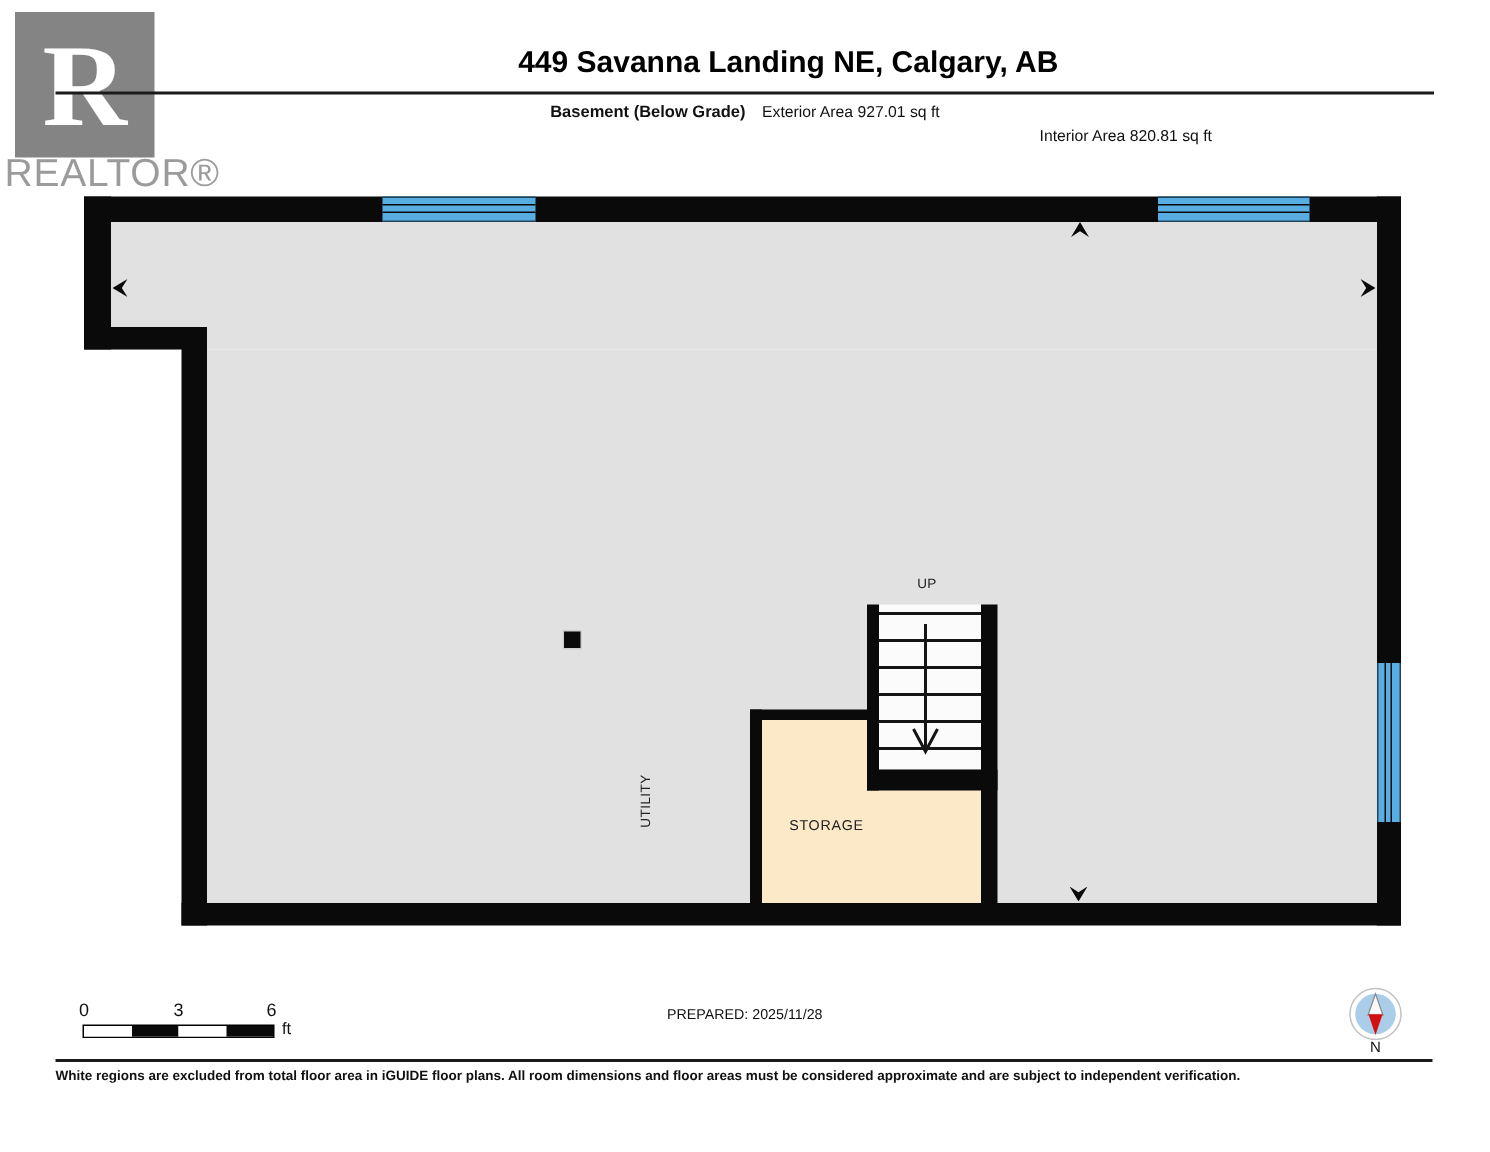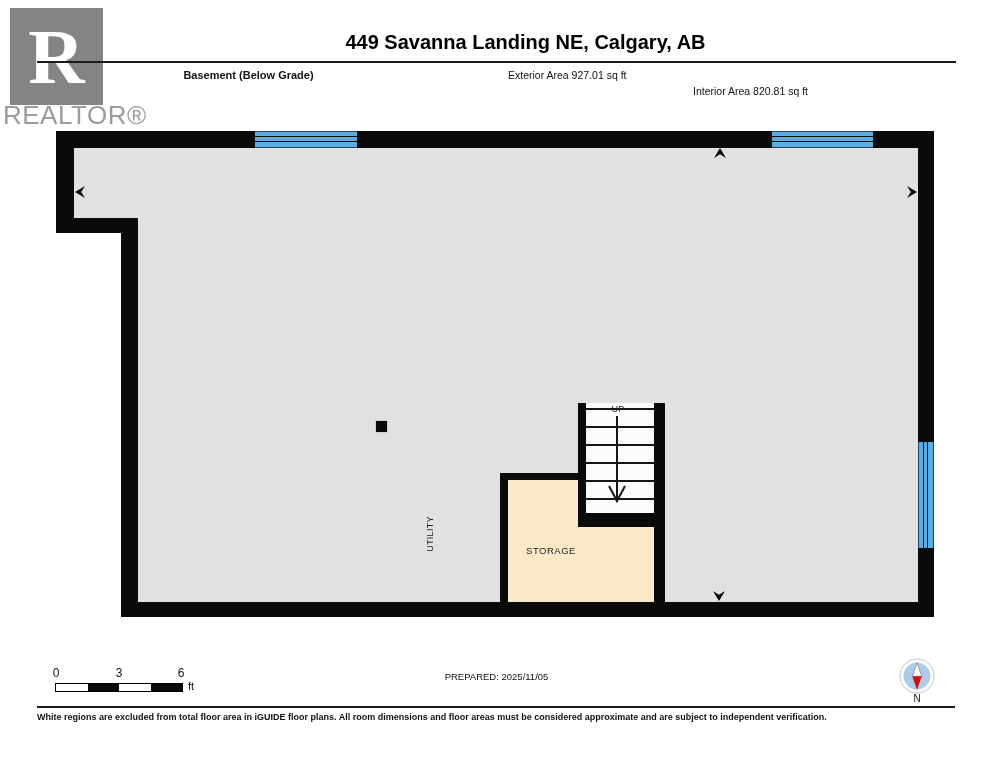--- a/index.html
+++ b/index.html
@@ -38,21 +38,21 @@
 <body>
 
 <div class="logo-box">
   <span class="logo-r">R</span>
 </div>
 <div class="logo-word">REALTOR®</div>
 
 <div class="hdr-title">449 Savanna Landing NE, Calgary, AB</div>
 <div class="hdr-line" style="left:37px; top:61px; width:919px;"></div>
 
-<div class="sub-bold" style="left:0; top:69px; width:497px; text-align:center;">Basement (Below Grade)</div>
+<div class="sub-bold" style="left:0; top:69px; width:497px; text-align:right;">Basement (Below Grade)</div>
 <div class="sub-reg" style="left:508px; top:69px; width:300px;">Exterior Area 927.01 sq ft</div>
 <div class="sub-reg" style="left:508px; top:85px; width:300px;text-align:right;">Interior Area 820.81 sq ft</div>
 
 <div class="abs" style="left:0; top:0; width:993px; height:768px;">
 
   <div class="floor" style="left:74px; top:148px; width:844px; height:85px;"></div>
   <div class="floor" style="left:138px; top:233px; width:780px; height:369px;"></div>
 
   <div class="tan" style="left:508px; top:480px; width:70px; height:122px;"></div>
   <div class="tan" style="left:578px; top:527px; width:76px; height:75px;"></div>
@@ -94,37 +94,37 @@
     <path d="M11 2 L11 86 M3 72 L11 87 L19 72" stroke="#151515" stroke-width="2" fill="none"></path>
   </svg>
 
   <div class="abs" style="left:376px; top:421px; width:11px; height:11px; background:#0a0a0a; box-shadow:0 0 0 1px #cfcfcf;"></div>
 
   <div class="dart dart-up" style="left:714px; top:148px; width:12px; height:10px;"></div>
   <div class="dart dart-down" style="left:713px; top:591px; width:12px; height:10px;"></div>
   <div class="dart dart-left" style="left:75px; top:186px; width:10px; height:12px;"></div>
   <div class="dart dart-right" style="left:907px; top:186px; width:10px; height:12px;"></div>
 
-  <div class="room-label" style="left:598px; top:384px; width:40px;margin-top:20px;">UP</div>
+  <div class="room-label" style="left:598px; top:384px; width:40px;">UP</div>
   <div class="room-label" style="left:501px; top:545px; width:100px; font-size:9.5px; letter-spacing:.5px;">STORAGE</div>
   <div class="room-label" style="left:400px; top:529px; width:60px; transform:rotate(-90deg);">UTILITY</div>
 </div>
 
 <div class="scale-num" style="left:46px; top:666px;">0</div>
 <div class="scale-num" style="left:109px; top:666px;">3</div>
 <div class="scale-num" style="left:171px; top:666px;">6</div>
 <div class="scale-bar">
   <div class="seg w"></div>
   <div class="seg b"></div>
   <div class="seg w"></div>
   <div class="seg b"></div>
 </div>
 <div class="foot-text" style="left:188px; top:680px; font-size:11px;">ft</div>
 
-<div class="foot-text" style="left:0; top:671px; width:993px; text-align:center;">PREPARED: 2025/11/05</div>
+<div class="foot-text" style="left:0; top:671px; width:993px; text-align:center;">PREPARED: 2025/11/28</div>
 
 <svg class="abs" style="left:899px; top:658px;" width="36" height="36">
   <circle cx="18" cy="18" r="17" fill="#ffffff" stroke="#c2c2c2" stroke-width="1"></circle>
   <circle cx="18" cy="18" r="13.5" fill="#aacdea"></circle>
   <path d="M18 4.5 L13 18.8 L23 18.8 Z" fill="#f8f8f8" stroke="#8a8a8a" stroke-width="0.8"></path>
   <path d="M13.3 18.2 L22.7 18.2 L18 32 Z" fill="#d40f0f"></path>
 </svg>
 <div class="foot-text" style="left:905px; top:693px; width:24px; text-align:center; font-size:10px;">N</div>
 
 <div class="hdr-line" style="left:37px; top:706px; width:918px;"></div>

